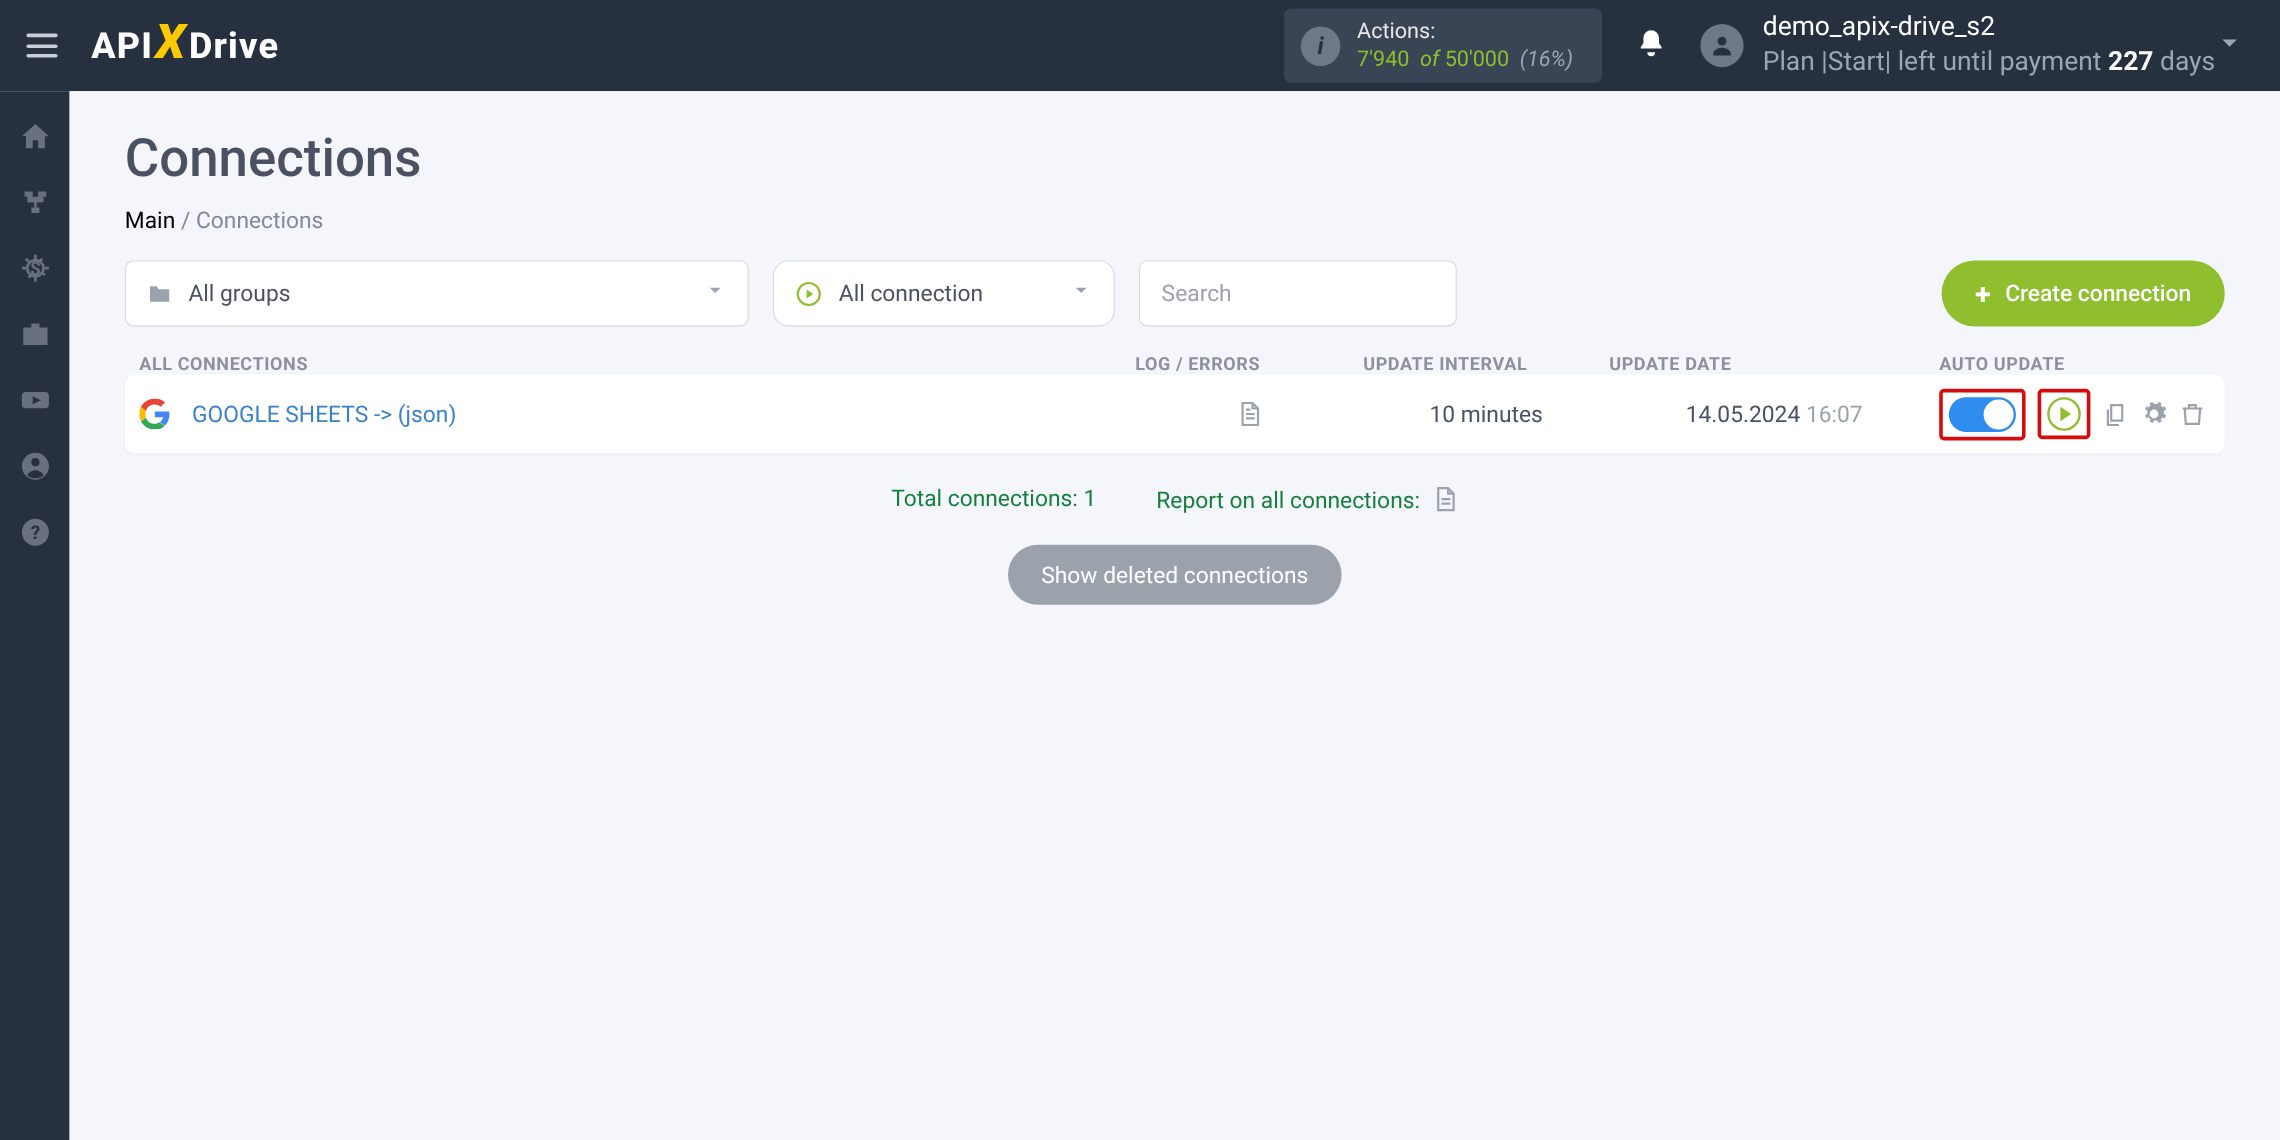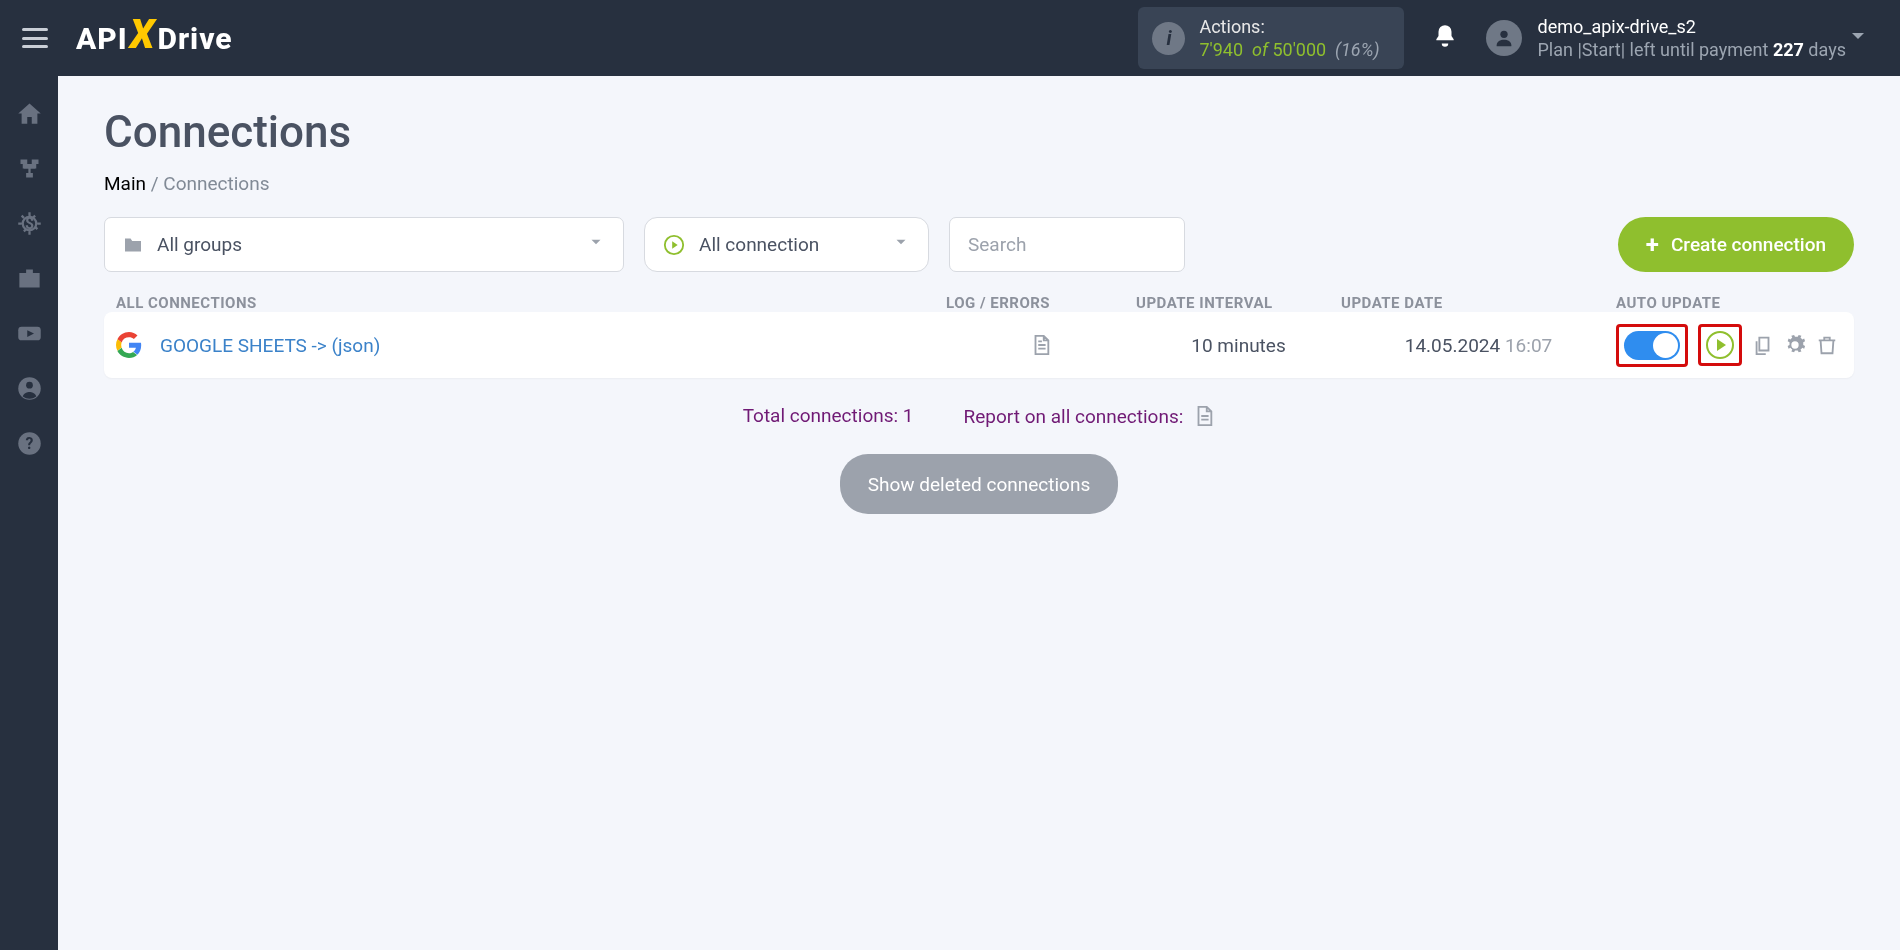--- a/index.html
+++ b/index.html
@@ -18,21 +18,21 @@
 .actions-text{font-size:18px; line-height:1.3;}
 .actions-line1{color:#e8e8e8;}
 .actions-line2{color:#8fbf2e;}
 .actions-line2 .of{font-style:italic;}
 .actions-line2 .pct{color:#9ca5b1; font-style:italic;}
 .bell{margin:0 28px; cursor:pointer;}
 .bell svg{width:26px;height:26px;fill:#fff;}
 .user-block{display:flex; align-items:center; gap:16px;}
 .avatar{width:36px;height:36px;background:#6f7886;border-radius:50%;display:flex;align-items:center;justify-content:center;}
 .avatar svg{width:22px;height:22px;fill:#27303f;}
-.user-texts{font-size:18px;line-height:1.3;}
+.user-texts{font-size:22px;line-height:1.3;}
 .user-name{color:#fff;}
 .plan-line{color:#9ca5b1;}
 .plan-line .bold{color:#fff;font-weight:700;}
 .chevron{margin-left:auto; margin-right:8px; cursor:pointer;}
 .chevron svg{width:24px;height:24px;fill:#9ca5b1;}
 
 
 .sidebar{position:absolute; top:76px; left:0; bottom:0; width:58px; background:#27303f; display:flex; flex-direction:column; align-items:center; padding-top:24px; gap:28px;}
 .sidebar .ic{width:27px;height:27px;fill:#697180;cursor:pointer;}
 
@@ -43,21 +43,21 @@
 .breadcrumb a{color:#000000; text-decoration:none;}
 
 .filter-row{display:flex; gap:20px; align-items:center; margin-bottom:22px;}
 .selbox{height:55px; background:#fff; border:1px solid #d7dae0; border-radius:7px; display:flex; align-items:center; padding:12px 18px; font-size:19px; color:#4a5262; cursor:pointer;}
 .selbox.groups{width:520px;}
 .selbox.status{width:285px;border-radius:13px;}
 .selbox .folder-ic{width:20px;height:16px;fill:#9ca2ac;margin-right:14px;}
 .selbox .play-ic{width:22px;height:22px;margin-right:14px;}
 .selbox .dd{margin-left:auto;}
 .selbox .dd svg{width:18px;height:18px;fill:#9ca2ac;}
-.searchbox{width:236px;height:55px;background:#fff;border:1px solid #d7dae0;border-radius:7px;padding:0 18px;font-size:19px;color:#4a5262;}
+.searchbox{width:265px;height:55px;background:#fff;border:1px solid #d7dae0;border-radius:7px;padding:0 18px;font-size:19px;color:#4a5262;}
 .searchbox::placeholder{color:#9ca2ac;}
 .create-btn{margin-left:auto;height:55px;background:#8fbf2e;color:#fff;border:none;border-radius:28px;padding:0 28px;font-size:19px;font-weight:500;display:flex;align-items:center;gap:12px;cursor:pointer;}
 .create-btn .plus{font-size:24px;font-weight:700;}
 
 .table-head{display:flex;padding:0 12px;font-size:15px;color:#8c919c;font-weight:700;letter-spacing:0.5px;margin-bottom:0;}
 .th-name{width:830px;}
 .th-log{width:190px;}
 .th-interval{width:205px;}
 .th-date{width:275px;}
 .th-auto{flex:1;}
@@ -72,24 +72,24 @@
 .conn-date .time{color:#9ca2ac;}
 .conn-actions{flex:1;display:flex;align-items:center;gap:10px;}
 
 .hl{border:3px solid #d40c0c;border-radius:4px;padding:4px 5px;display:flex;align-items:center;}
 .toggle{width:56px;height:29px;background:#2f8def;border-radius:20px;position:relative;cursor:pointer;}
 .toggle::after{content:"";position:absolute;width:25px;height:25px;background:#fff;border-radius:50%;top:2px;right:2px;}
 .run-btn{width:28px;height:28px;border:2px solid #8fbf2e;border-radius:50%;display:flex;align-items:center;justify-content:center;cursor:pointer;}
 .run-btn::after{content:"";border-left:9px solid #8fbf2e;border-top:6px solid transparent;border-bottom:6px solid transparent;margin-left:3px;}
 .act-ic{width:22px;height:22px;fill:#9ca2ac;cursor:pointer;}
 
-.summary{display:flex;justify-content:center;gap:34px;font-size:19px;color:#701a75;margin:26px 0;}
+.summary{display:flex;justify-content:center;gap:34px;font-size:19px;color:#15803d;margin:26px 0;}
 .summary .rep{display:flex;align-items:center;gap:10px;margin-left:16px;}
 
-.show-del{display:block;margin:15px auto;background:#9ca2ac;color:#fff;border:none;border-radius:28px;height:60px;padding:0 28px;font-size:19px;cursor:pointer;}
+.show-del{display:block;margin:15px auto;background:#9ca2ac;color:#fff;border:none;border-radius:28px;height:50px;padding:0 28px;font-size:19px;cursor:pointer;}
 </style>
 </head>
 <body>
 
 <div class="topbar">
   <div class="hamburger">
       <span></span>
       <span></span>
       <span></span>
     </div>

